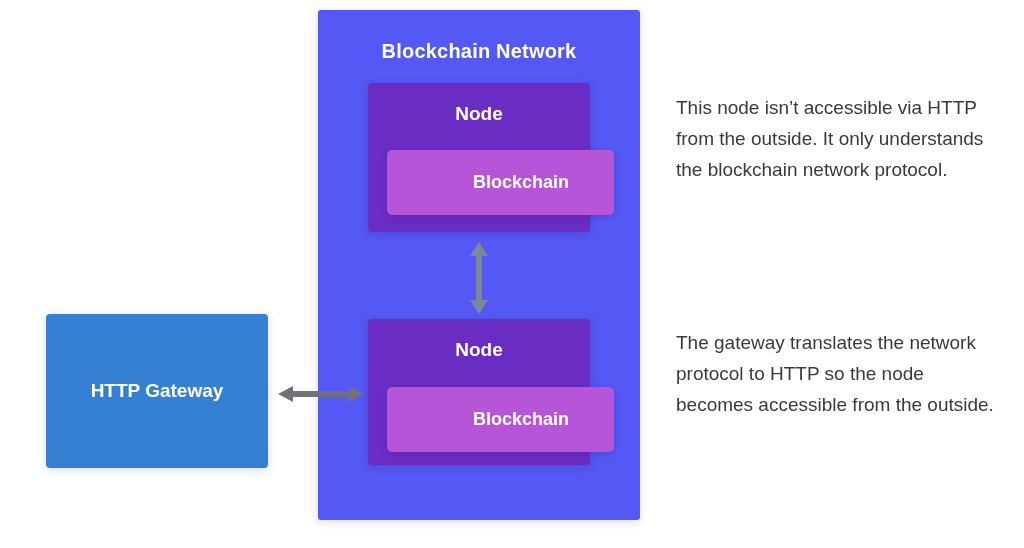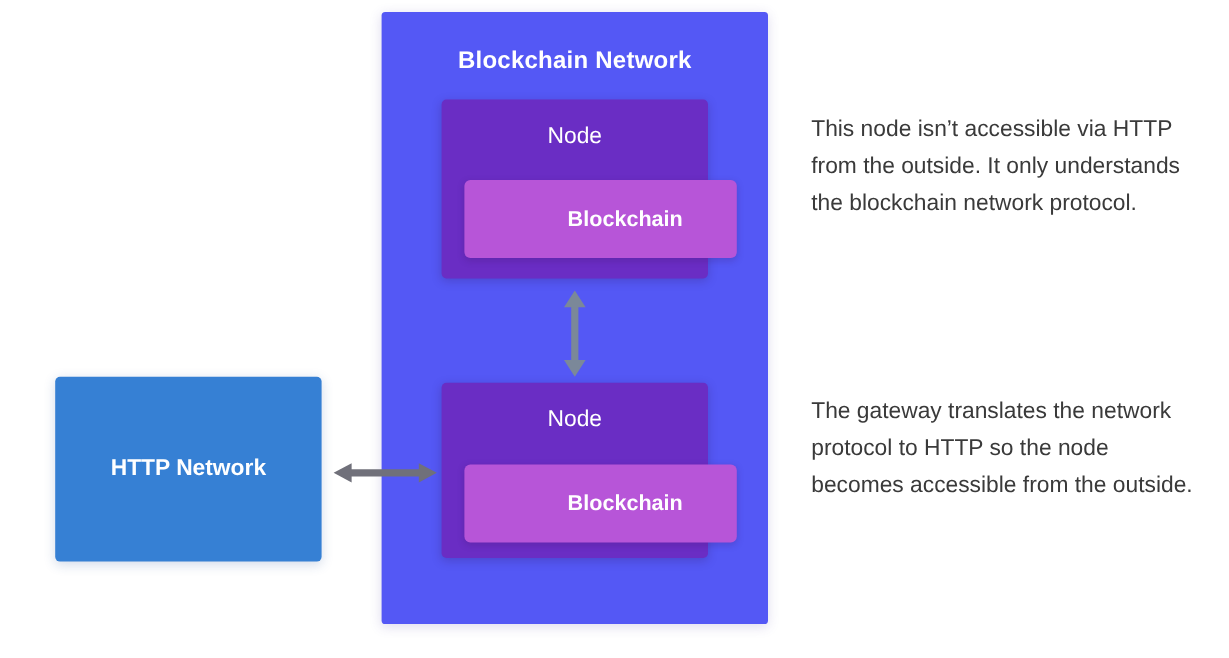--- a/index.html
+++ b/index.html
@@ -58,21 +58,21 @@
   .node-box.bottom { top: 319px; height: 146px; }
 
   .node-label {
     position: absolute;
     left: 0;
     top: 20px;
     width: 100%;
     text-align: center;
     color: #ffffff;
     font-size: 19px;
-    font-weight: normal;
+    font-weight: bold;
   }
 
   
   .blockchain-box {
     position: absolute;
     left: 19px;
     width: 186px;
     height: 65px;
     background: #b755d8;
     border-radius: 5px;
@@ -156,21 +156,21 @@
 
     <div class="node-box bottom" style="left:50px; top:309px;">
       <div class="node-label">Node</div>
       <div class="blockchain-box">
         <span class="blockchain-label">Blockchain</span>
       </div>
     </div>
   </div>
 
   <div class="gateway-box">
-    <span class="gateway-label">HTTP Network</span>
+    <span class="gateway-label">HTTP Gateway</span>
   </div>
 
   <svg class="arrow-vertical" viewBox="0 0 32 76">
     <line x1="16" y1="12" x2="16" y2="64" stroke="#7b8899" stroke-width="6"></line>
     <polygon points="16,2 25,16 7,16" fill="#7b8899"></polygon>
     <polygon points="16,74 25,60 7,60" fill="#7b8899"></polygon>
   </svg>
 
   <svg class="arrow-horizontal" viewBox="0 0 90 32">
     <line x1="14" y1="16" x2="76" y2="16" stroke="#70707a" stroke-width="6"></line>

